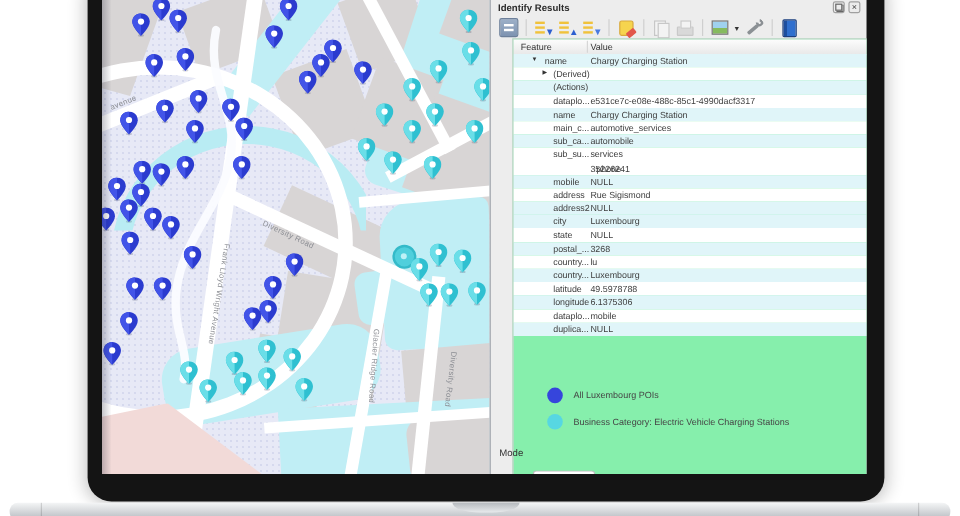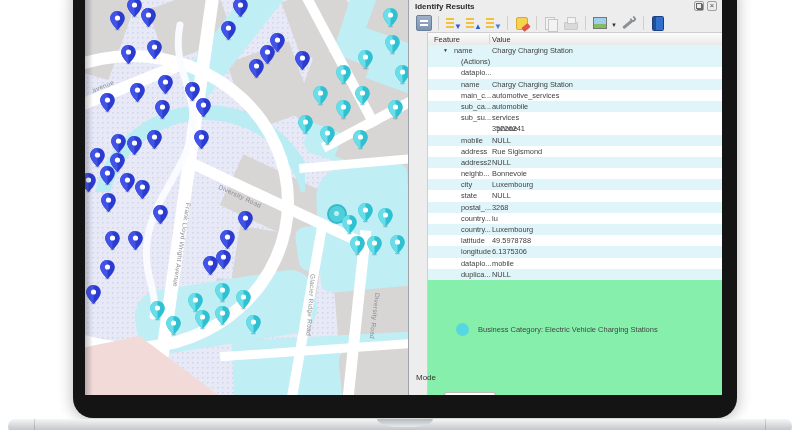--- a/index.html
+++ b/index.html
@@ -579,26 +579,32 @@
           <div class="thead">
             <span class="thF">Feature</span>
             <span class="thV">Value</span>
           </div>
           <div class="tbody" id="rows">
               <div class="trow alt">
                 <span class="tarrow" style="left: 15px;">▼</span>
                 <span class="fcell" style="left: 26px;">name</span>
                 <span class="vcell">Chargy Charging Station</span>
               </div>
+              <div class="trow">
+                <span class="tarrow" style="left: 24px;">▶</span>
+                <span class="fcell" style="left: 33px;">(Derived)</span>
+                <span class="vcell"></span>
+              </div>
               <div class="trow alt">
                 <span class="fcell" style="left: 33px;">(Actions)</span>
                 <span class="vcell"></span>
               </div>
               <div class="trow">
                 <span class="fcell" style="left: 33px;">dataplo...</span>
+                <span class="vcell">e531ce7c-e08e-488c-85c1-4990dacf3317</span>
               </div>
               <div class="trow alt">
                 <span class="fcell" style="left: 33px;">name</span>
                 <span class="vcell">Chargy Charging Station</span>
               </div>
               <div class="trow">
                 <span class="fcell" style="left: 33px;">main_c...</span>
                 <span class="vcell">automotive_services</span>
               </div>
               <div class="trow alt">
@@ -618,24 +624,20 @@
                 <span class="vcell">NULL</span>
               </div>
               <div class="trow">
                 <span class="fcell" style="left: 33px;">address</span>
                 <span class="vcell">Rue Sigismond</span>
               </div>
               <div class="trow alt">
                 <span class="fcell" style="left: 33px;">address2</span>
                 <span class="vcell">NULL</span>
               </div>
-              <div class="trow">
-                <span class="fcell" style="left: 33px;">neighb...</span>
-                <span class="vcell">Bonnevoie</span>
-              </div>
               <div class="trow alt">
                 <span class="fcell" style="left: 33px;">city</span>
                 <span class="vcell">Luxembourg</span>
               </div>
               <div class="trow">
                 <span class="fcell" style="left: 33px;">state</span>
                 <span class="vcell">NULL</span>
               </div>
               <div class="trow alt">
                 <span class="fcell" style="left: 33px;">postal_...</span>
@@ -660,20 +662,24 @@
               <div class="trow">
                 <span class="fcell" style="left: 33px;">dataplo...</span>
                 <span class="vcell">mobile</span>
               </div>
               <div class="trow alt">
                 <span class="fcell" style="left: 33px;">duplica...</span>
                 <span class="vcell">NULL</span>
               </div>
             </div>
           <div class="lgd" id="legend">
+              <div class="lgitem">
+                <span class="lgswatch" style="background: rgb(54, 69, 220);"></span>
+                <span class="lgtext">All Luxembourg POIs</span>
+              </div>
               <div class="lgitem">
                 <span class="lgswatch" style="background: rgb(87, 215, 226);"></span>
                 <span class="lgtext">Business Category: Electric Vehicle Charging Stations</span>
               </div>
             </div>
         </div>
 
         <div class="mode">
           <span class="mode-label">Mode</span>
         </div>

